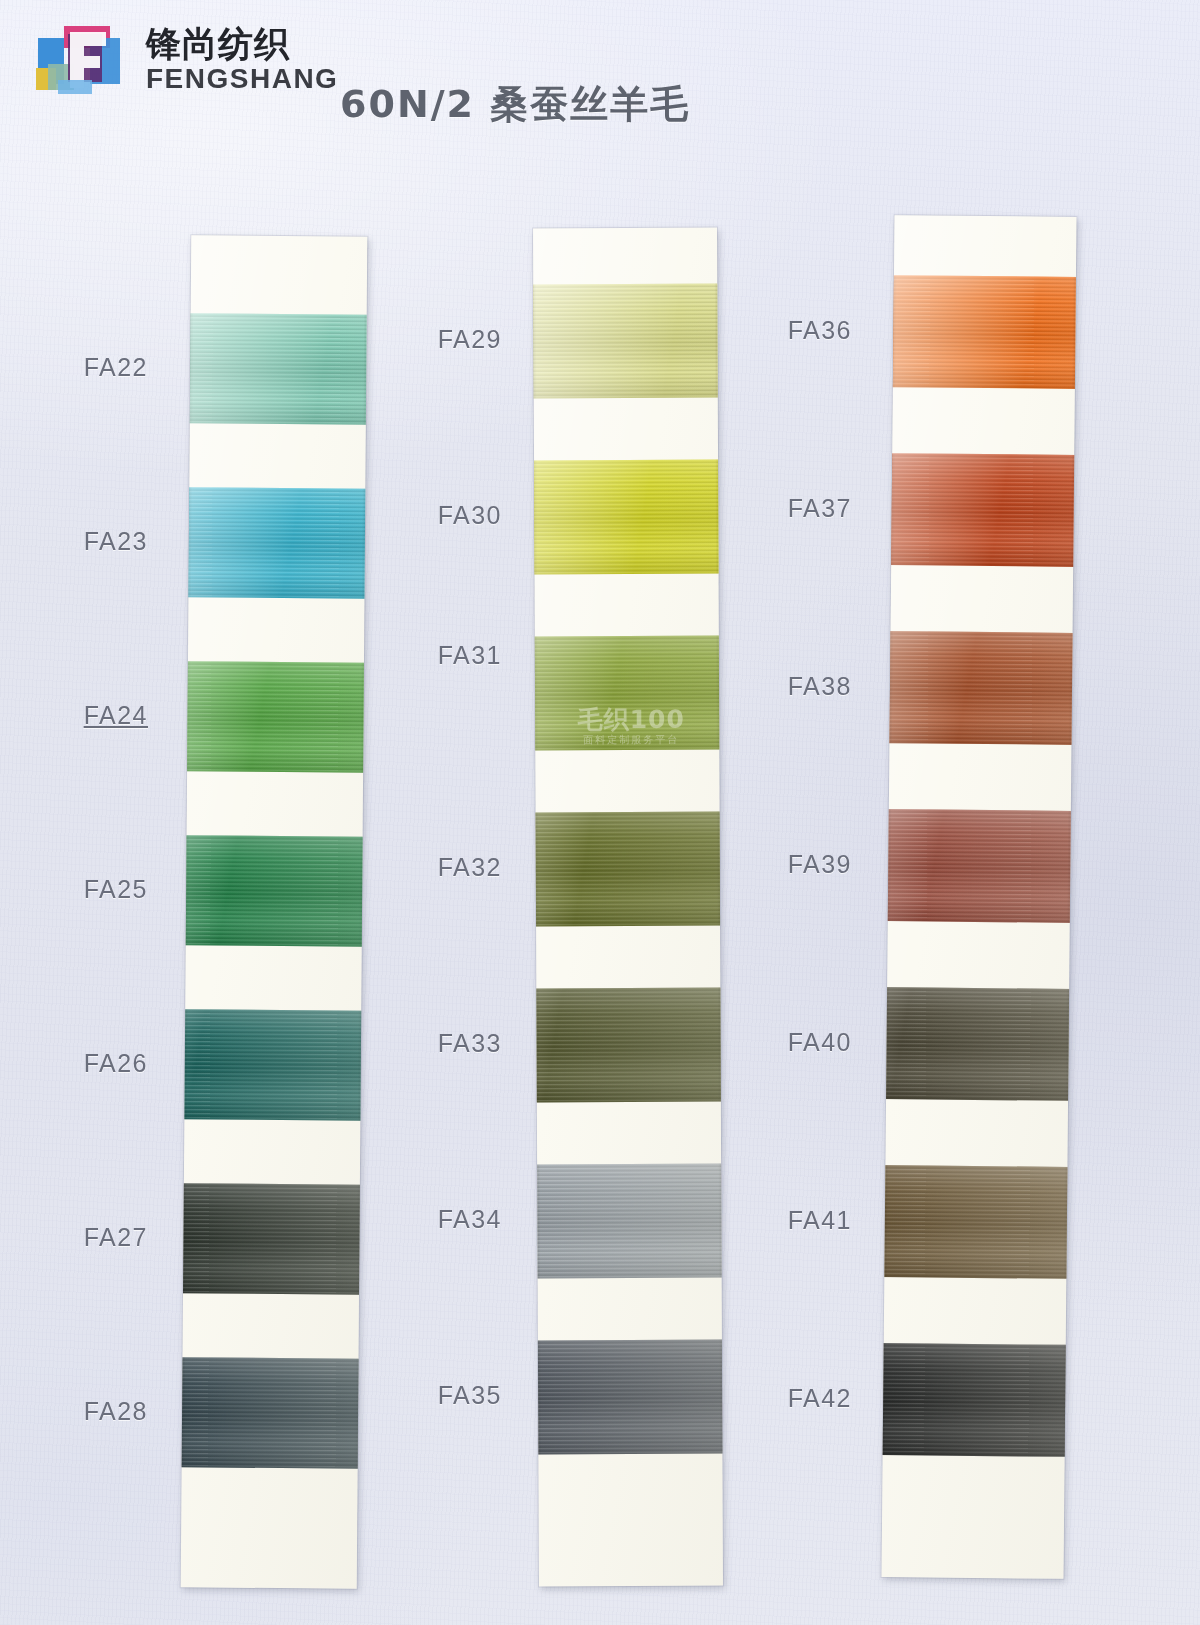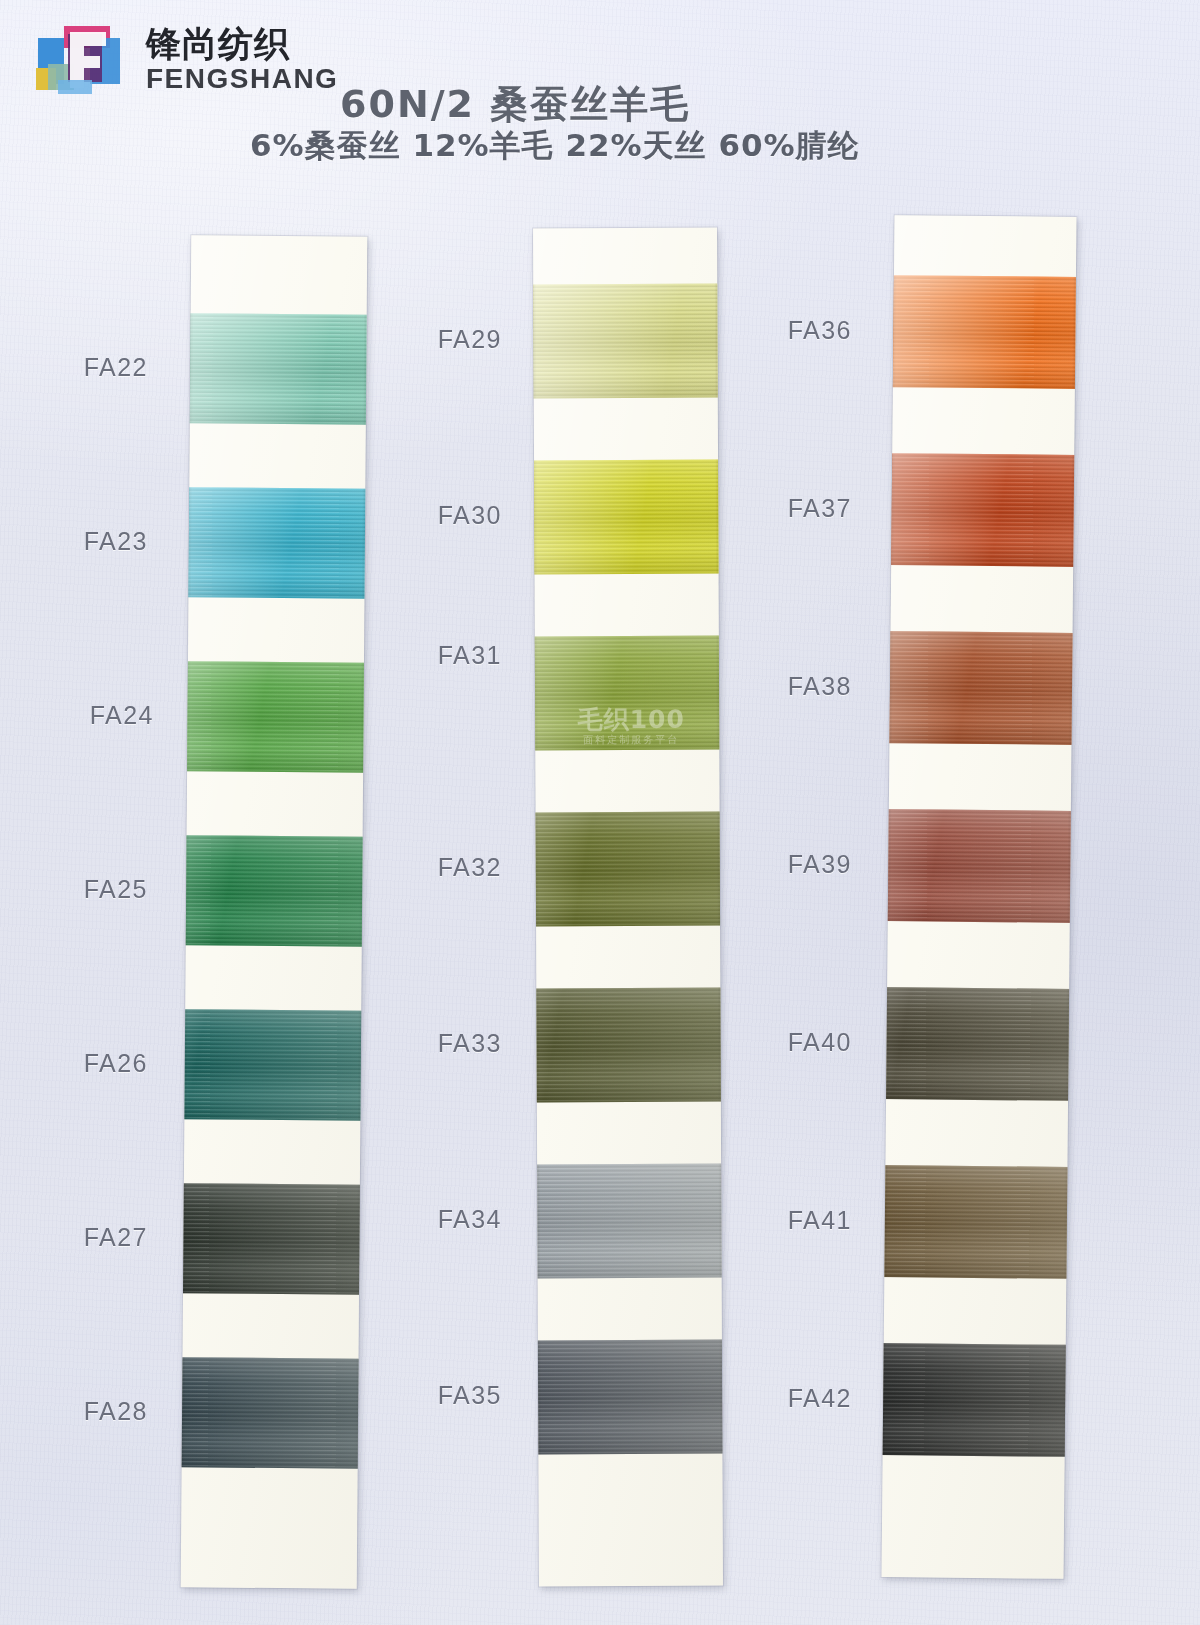--- a/index.html
+++ b/index.html
@@ -137,27 +137,26 @@
         <rect x="24" y="56" width="34" height="14" fill="#6fb3e6" opacity="0.85"></rect>
       </svg>
     </div>
     <div class="logo-text">
       <div class="logo-cn">锋尚纺织</div>
       <div class="logo-en">FENGSHANG</div>
     </div>
   </div>
 
   <div class="title">60N/2 桑蚕丝羊毛</div>
-  <div class="subtitle">6%桑蚕丝 12%羊毛 22%天丝 60%腈纶</div>
 </div>
 
 <div id="cards-root">
     <div class="swatch-label" style="left: 38px; width: 110px; top: 353px;">FA22</div>
     <div class="swatch-label" style="left: 38px; width: 110px; top: 527px;">FA23</div>
-    <div class="swatch-label" style="left: 44px; width: 110px; top: 701px;">FA24</div>
+    <div class="swatch-label" style="left: 38px; width: 110px; top: 701px; text-decoration: underline;">FA24</div>
     <div class="swatch-label" style="left: 38px; width: 110px; top: 875px;">FA25</div>
     <div class="swatch-label" style="left: 38px; width: 110px; top: 1049px;">FA26</div>
     <div class="swatch-label" style="left: 38px; width: 110px; top: 1223px;">FA27</div>
     <div class="swatch-label" style="left: 38px; width: 110px; top: 1397px;">FA28</div>
     <div class="card" style="left: 186px; top: 236px; width: 176px; height: 1352px; transform: rotate(0.45deg); background: rgb(251, 250, 242);">
       <div class="inner">
         <div class="band" style="top: 78px; height: 110px;">
           <div class="base" style="background: rgb(127, 203, 180);"></div>
           <div class="threads"></div>
           <div class="sheen"></div>

